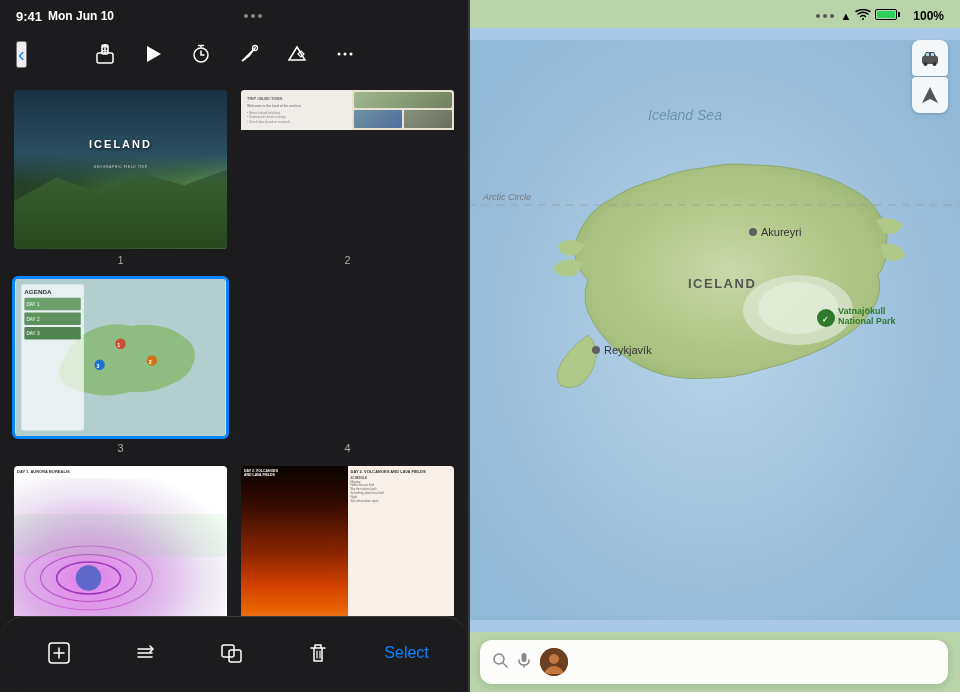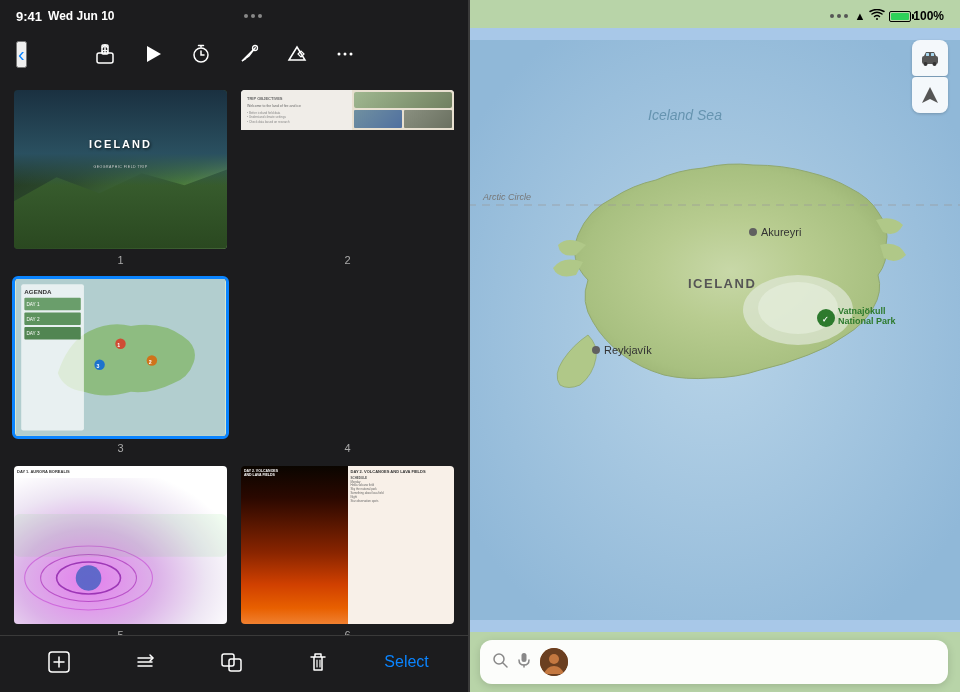--- a/index.html
+++ b/index.html
@@ -146,21 +146,22 @@
     }
 
     
     .bottom-toolbar {
       display: flex;
       align-items: center;
       justify-content: space-around;
       padding: 8px 16px 12px;
       background: #1c1c1e;
       border-top: 0.5px solid #3a3a3a;
-      height: 57px;
+      height: 76px;
+      border-radius: 24px;
     }
     .bottom-tool {
       color: #fff;
       font-size: 20px;
       cursor: pointer;
       display: flex; align-items: center; justify-content: center;
       min-width: 40px;
     }
     .select-btn {
       color: #0a84ff;
@@ -183,21 +184,21 @@
     
     .maps-status-bar {
       display: flex;
       justify-content: flex-end;
       align-items: center;
       padding: 8px 16px 4px;
       gap: 6px;
       height: 28px;
     }
     .battery-bar {
-      display: flex; align-items: center; gap: 2px;
+      display: flex; gap: 16px;
       font-size: 12px; font-weight: 600; color: #000;
     }
     .battery-icon {
       width: 22px; height: 11px;
       border: 1.5px solid #000;
       border-radius: 2px;
       position: relative;
       display: flex; align-items: center;
     }
     .battery-icon::after {
@@ -318,21 +319,21 @@
     }
   </style>
 </head>
 <body>
 
 <div id="left-panel">
 
   <div class="status-bar">
     <div style="display:flex;gap:6px;align-items:center;">
       <span class="status-bar-time">9:41</span>
-      <span class="status-bar-date">Wed Jun 10</span>
+      <span class="status-bar-date">Mon Jun 10</span>
     </div>
     <div class="three-dots">
       <div class="dot-sm"></div>
       <div class="dot-sm"></div>
       <div class="dot-sm"></div>
     </div>
     <div style="width:60px;"></div>
   </div>
 
   <div class="keynote-toolbar">

